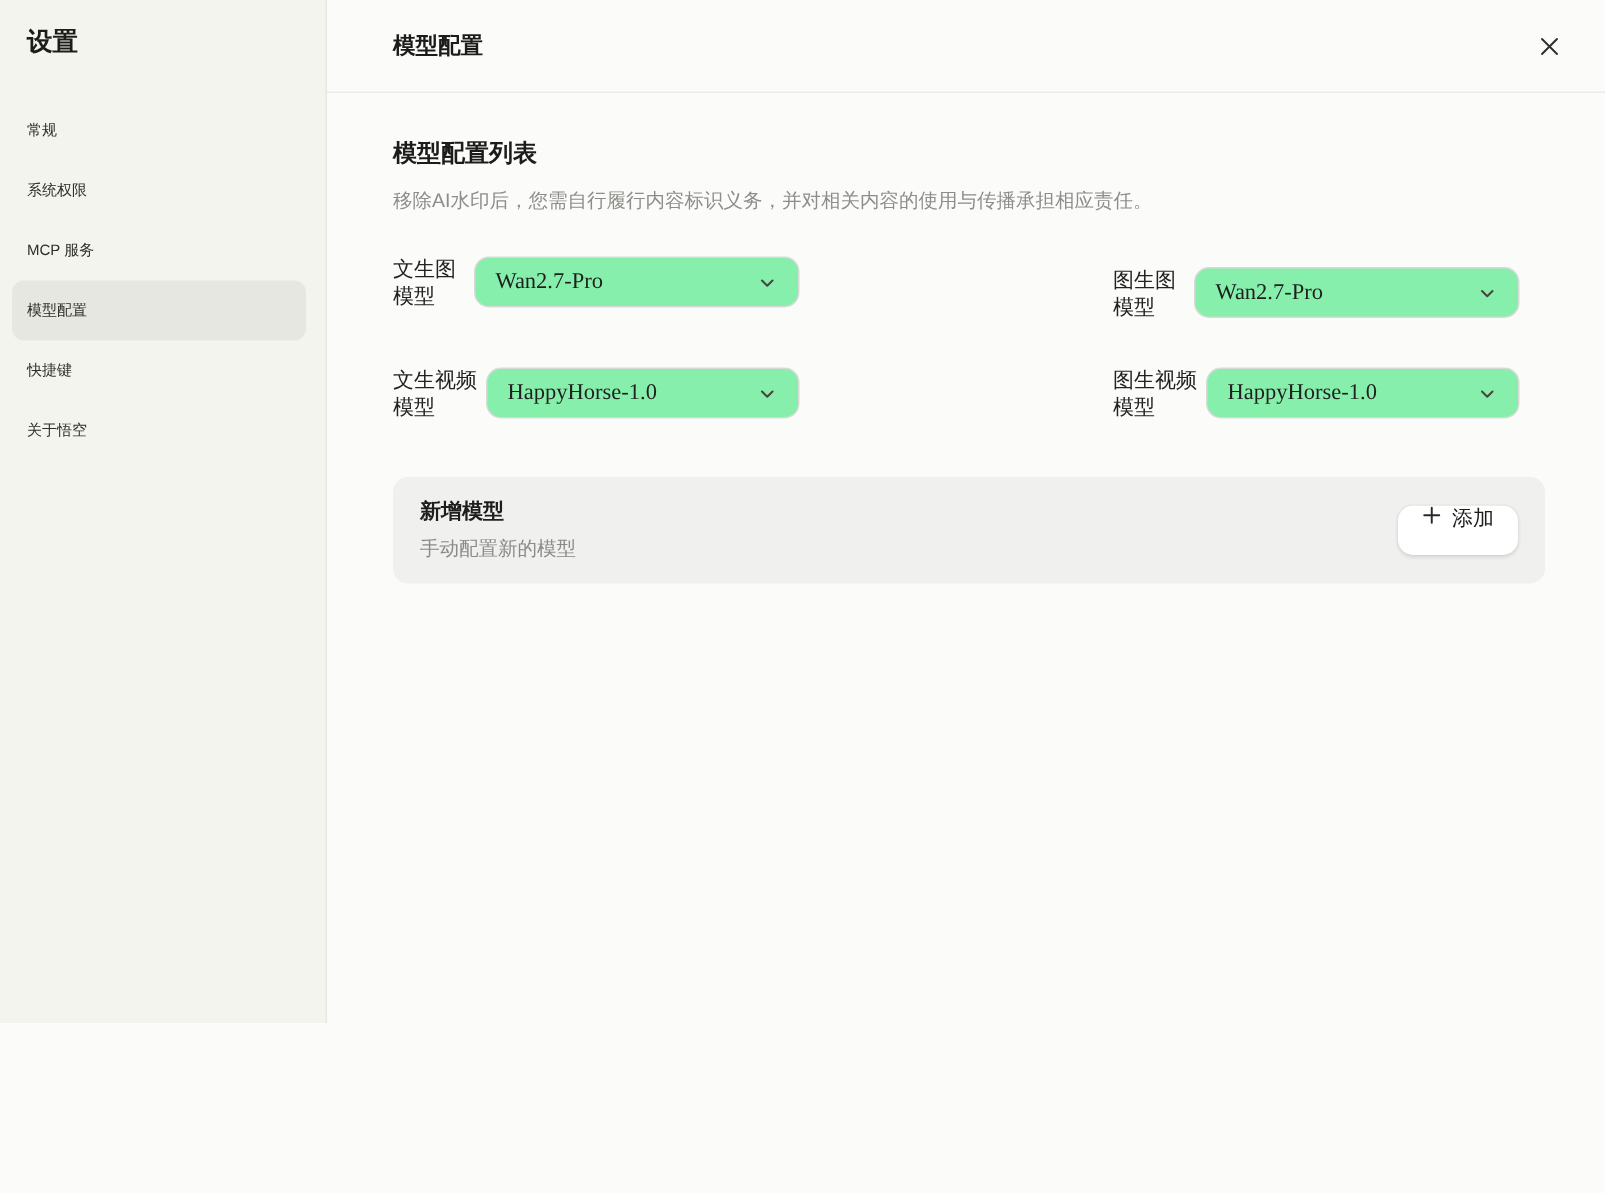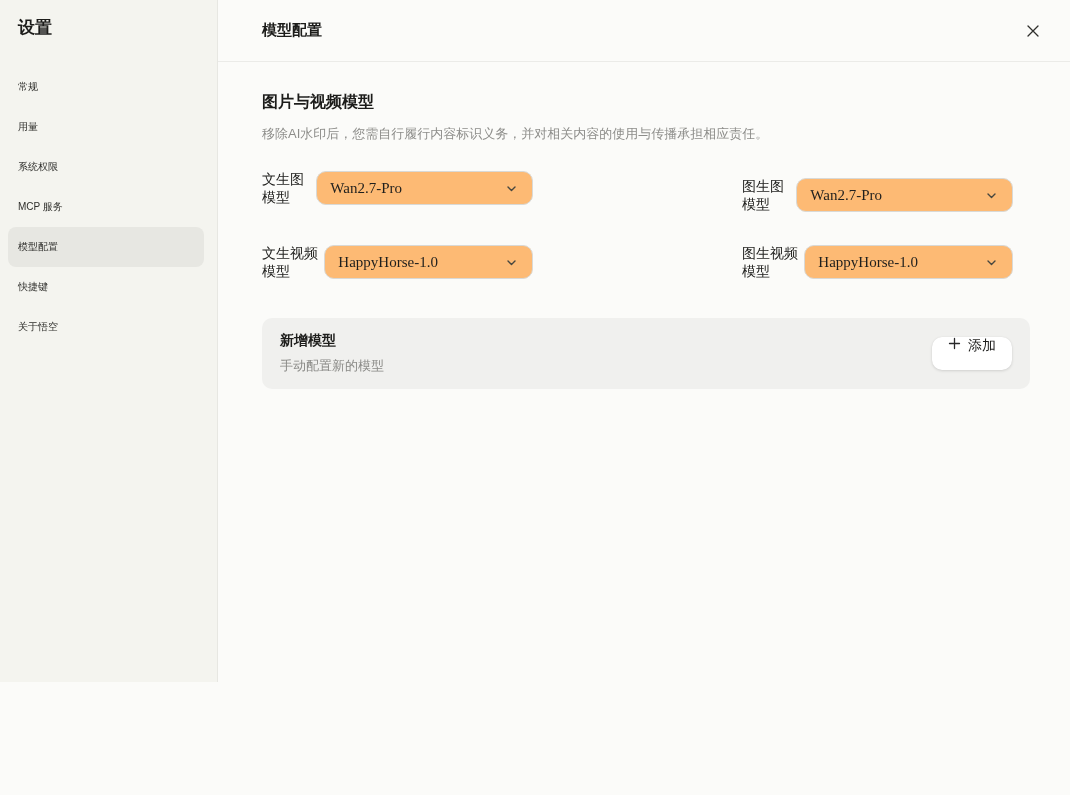--- a/index.html
+++ b/index.html
@@ -58,21 +58,21 @@
     display: grid;
     grid-template-columns: 271px 271px;
     column-gap: 209px;
     row-gap: 24px;
   }
   .field { display: flex; flex-direction: row; font-family: Liberation Serif, serif; }
   .field.offset-7 { transform: translateY(7px); }
   .field-label { font-size: 14px; color: #222220; margin-bottom: 14px; }
   .select-box {
     height: 34px; width: 271px;
-    background: #fdba74;
+    background: #86efac;
     border: 1px solid #d9d9d6;
     border-radius: 10px;
     display: flex; align-items: center; justify-content: space-between;
     padding: 0 14px 0 13px;
     cursor: pointer;
   }
   .select-value { font-size: 15px; color: #1f1f1d; }
 
   .list-section-title { margin-top: 45px; }
 
@@ -103,23 +103,20 @@
 
 <div class="app">
 
   <aside class="sidebar">
     <div class="sidebar-title">设置</div>
     <nav class="nav">
       <div class="nav-item">
         <span>常规</span>
       </div>
       <div class="nav-item">
-        <span>用量</span>
-      </div>
-      <div class="nav-item">
         <span>系统权限</span>
       </div>
       <div class="nav-item">
         <span>MCP 服务</span>
       </div>
       <div class="nav-item selected">
         <span>模型配置</span>
       </div>
       <div class="nav-item">
         <span>快捷键</span>
@@ -137,21 +134,21 @@
         <span class="icon">
           <svg width="16" height="16" viewBox="0 0 16 16" fill="none">
             <path d="M3 3 L13 13 M13 3 L3 13" stroke="#2f2f2d" stroke-width="1.3" stroke-linecap="round"></path>
           </svg>
         </span>
       </button>
     </header>
 
     <div class="content">
 
-      <div class="section-title">图片与视频模型</div>
+      <div class="section-title">模型配置列表</div>
       <div class="section-desc">移除AI水印后，您需自行履行内容标识义务，并对相关内容的使用与传播承担相应责任。</div>
 
       <div class="fields-grid">
 
         <div class="field">
           <div class="field-label">文生图模型</div>
           <div class="select-box">
             <span class="select-value">Wan2.7-Pro</span>
             <span class="icon">
               <svg width="13" height="13" viewBox="0 0 13 13" fill="none">

